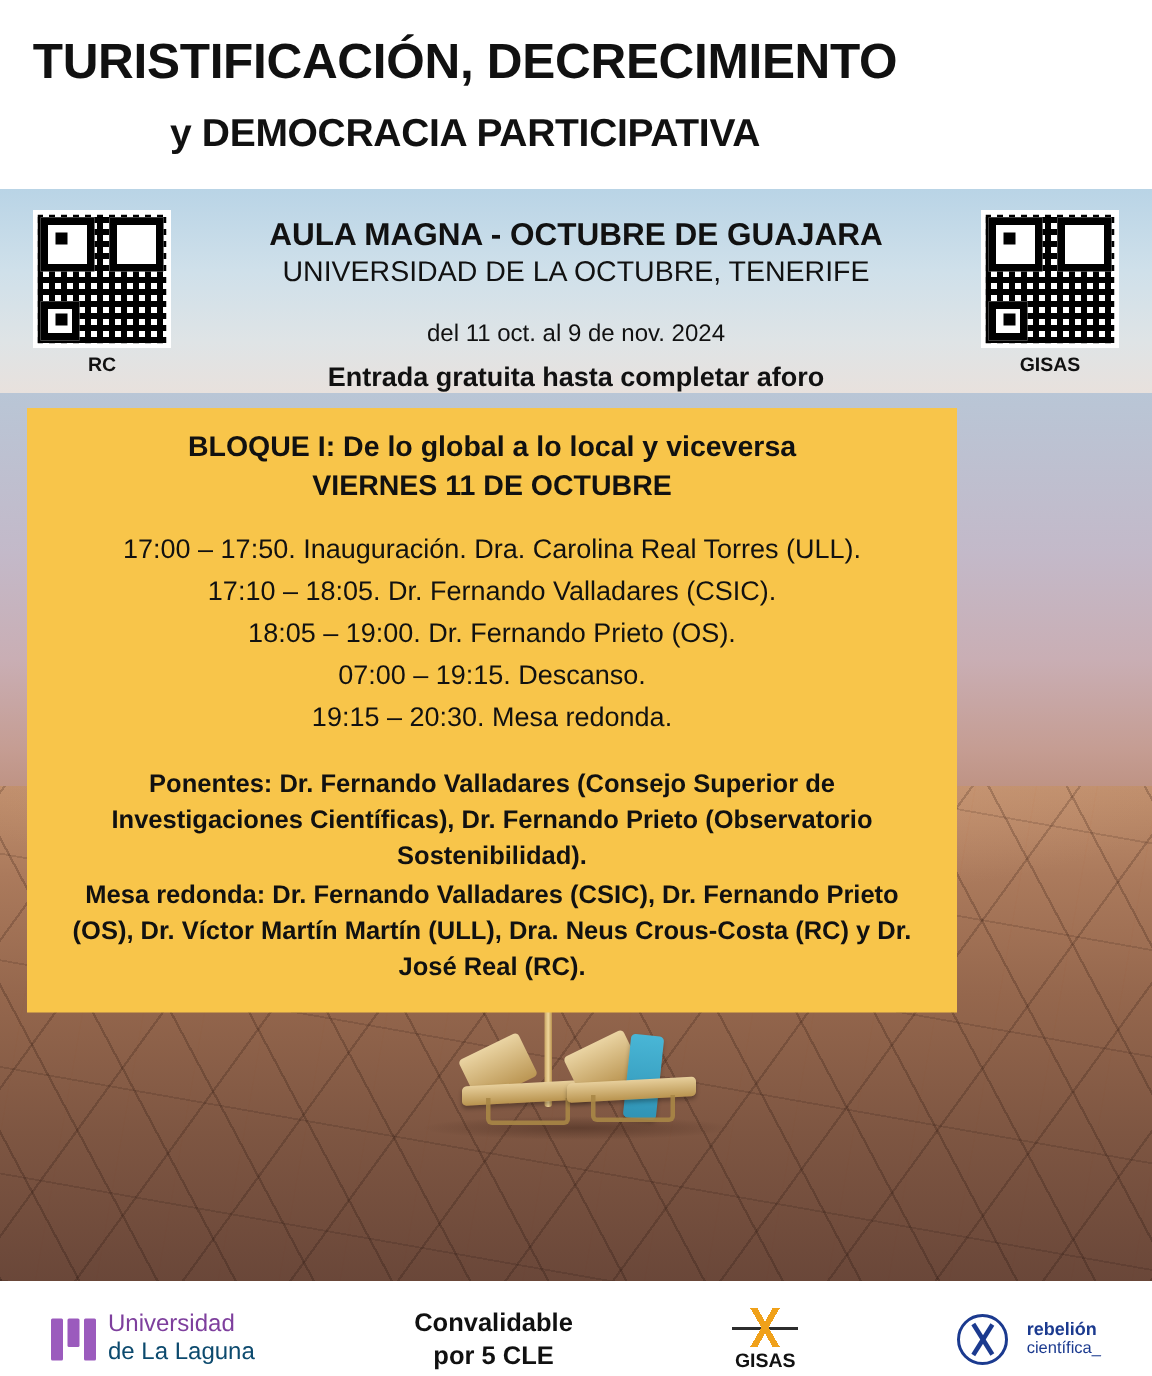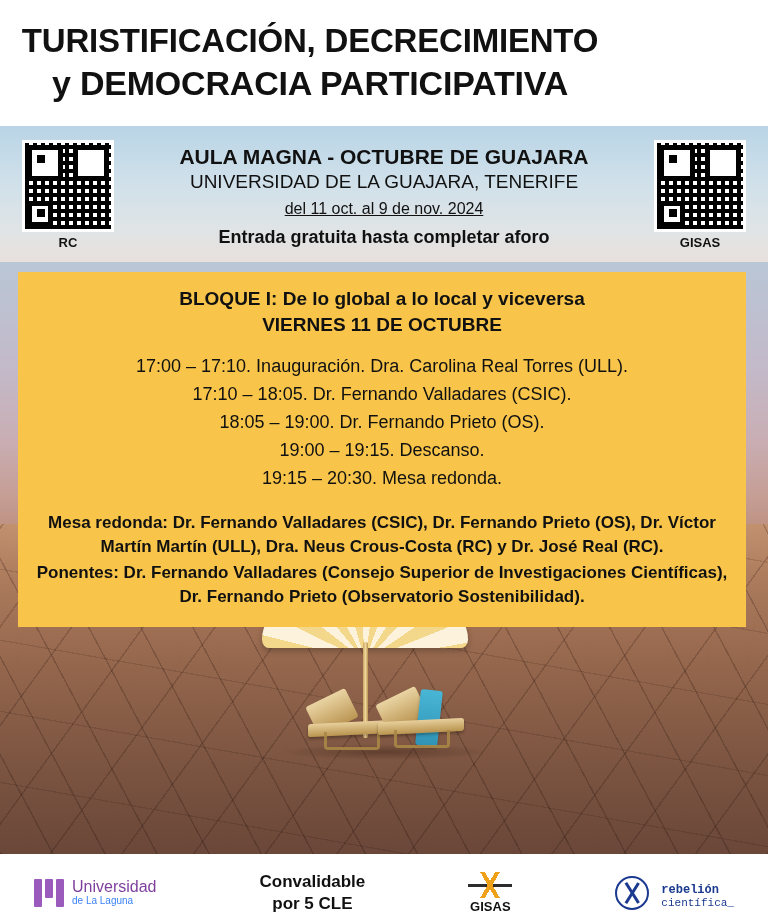--- a/index.html
+++ b/index.html
@@ -34,27 +34,27 @@
   }
   .title-line1 {
     font-size: 33px;
     font-weight: bold;
     color: #111111;
     letter-spacing: -0.2px;
     line-height: 1.18;
     white-space: nowrap;
   }
   .title-line2 {
-    font-size: 34px;
+    font-size: 26px;
     font-weight: bold;
     color: #111111;
     letter-spacing: -0.2px;
     line-height: 1.18;
     white-space: nowrap;
-    margin-top: 2px;
+    margin-top: 12px;
   }
 
   
   .venue-band {
     position: absolute;
     top: 126px; left: 0;
     width: 768px;
     height: 136px;
     background: linear-gradient(180deg, #b9d4e6 0%, #cfe0ea 40%, #dfe4e6 75%, #e8e1dd 100%);
     display: flex;
@@ -76,22 +76,21 @@
   .venue-l2 {
     font-size: 19px;
     color: #111;
     line-height: 1.3;
     white-space: nowrap;
   }
   .venue-l3 {
     font-size: 16px;
     color: #111;
     line-height: 1.5;
-    margin-top: 2px;
-    text-decoration: underline;
+    margin-top: 16px;
   }
   .venue-l4 {
     font-size: 18px;
     font-weight: bold;
     color: #111;
     line-height: 1.5;
     margin-top: 3px;
   }
 
   .qr-wrap {
@@ -276,21 +275,21 @@
     left: 30px; top: 160px;
     width: 210px; height: 16px;
     background: radial-gradient(ellipse at center, rgba(60,35,25,0.45), rgba(60,35,25,0) 70%);
   }
 
   
   .program {
     position: absolute;
     top: 272px;
     left: 18px;
-    width: 728px;
+    width: 620px;
     background: #f8c54a;
     padding: 14px 18px 18px 18px;
     text-align: center;
     color: #111;
   }
   .prog-h1 {
     font-size: 19px;
     font-weight: bold;
     line-height: 1.35;
   }
@@ -345,22 +344,22 @@
   }
   .ull-mark i.a { left: 0; top: 0; width: 8px; height: 28px; }
   .ull-mark i.b { left: 11px; top: 0; width: 8px; height: 19px; }
   .ull-mark i.c { left: 22px; top: 0; width: 8px; height: 28px; }
   .ull-text-1 {
     font-size: 16px;
     color: #7e3f9d;
     line-height: 1.1;
   }
   .ull-text-2 {
-    font-size: 10px;
-    color: #3b82f6;
+    font-size: 16px;
+    color: #0c4a6e;
     line-height: 1.2;
   }
   .convalidable {
     text-align: center;
     font-size: 17px;
     font-weight: bold;
     color: #111;
     line-height: 1.25;
   }
   .logo-gisas {
@@ -375,23 +374,22 @@
       linear-gradient(0deg, transparent 44%, #2d2d2d 44% 52%, transparent 52%);
   }
   .gisas-text {
     font-size: 13px;
     font-weight: bold;
     color: #111;
     margin-top: 1px;
   }
   .logo-rebelion {
     display: flex;
-    align-items: flex-end;
+    align-items: center;
     gap: 12px;
-    font-family: Liberation Mono, monospace;
   }
   .xr-symbol {
     width: 34px; height: 34px;
     border: 2px solid #1b3a8f;
     border-radius: 50%;
     position: relative;
   }
   .xr-symbol::before,
   .xr-symbol::after {
     content: "";
@@ -412,21 +410,21 @@
 <div class="poster">
 
   <div class="title-block">
     <div class="title-line1">TURISTIFICACIÓN, DECRECIMIENTO</div>
     <div class="title-line2">y DEMOCRACIA PARTICIPATIVA</div>
   </div>
 
   <div class="venue-band">
     <div class="venue-center">
       <div class="venue-l1">AULA MAGNA - OCTUBRE DE GUAJARA</div>
-      <div class="venue-l2">UNIVERSIDAD DE LA GUAJARA, TENERIFE</div>
+      <div class="venue-l2">UNIVERSIDAD DE LA OCTUBRE, TENERIFE</div>
       <div class="venue-l3">del 11 oct. al 9 de nov. 2024</div>
       <div class="venue-l4">Entrada gratuita hasta completar aforo</div>
     </div>
   </div>
 
   <div class="qr-wrap left">
     <div class="qr-code">
       <span class="qr-finder-bl"></span>
       <span class="qr-inner-dot" style="top:12px;left:12px;"></span>
       <span class="qr-inner-dot" style="top:12px;right:12px;"></span>
@@ -466,30 +464,30 @@
         <div class="chair-legs"></div>
       </div>
     </div>
   </div>
 
   <div class="program">
     <div class="prog-h1">BLOQUE I: De lo global a lo local y viceversa</div>
     <div class="prog-h2">VIERNES 11 DE OCTUBRE</div>
 
     <div class="schedule">
-      <div class="sched-row">17:00 – 17:10. Inauguración. Dra. Carolina Real Torres (ULL).</div>
+      <div class="sched-row">17:00 – 17:50. Inauguración. Dra. Carolina Real Torres (ULL).</div>
       <div class="sched-row">17:10 – 18:05. Dr. Fernando Valladares (CSIC).</div>
       <div class="sched-row">18:05 – 19:00. Dr. Fernando Prieto (OS).</div>
-      <div class="sched-row">19:00 – 19:15. Descanso.</div>
+      <div class="sched-row">07:00 – 19:15. Descanso.</div>
       <div class="sched-row">19:15 – 20:30. Mesa redonda.</div>
     </div>
 
     <div class="notes">
+      <div class="note-p">Ponentes: Dr. Fernando Valladares (Consejo Superior de Investigaciones Científicas), Dr. Fernando Prieto (Observatorio Sostenibilidad).</div>
       <div class="note-p">Mesa redonda: Dr. Fernando Valladares (CSIC), Dr. Fernando Prieto (OS), Dr. Víctor Martín Martín (ULL), Dra. Neus Crous-Costa (RC) y Dr. José Real (RC).</div>
-      <div class="note-p">Ponentes: Dr. Fernando Valladares (Consejo Superior de Investigaciones Científicas), Dr. Fernando Prieto (Observatorio Sostenibilidad).</div>
     </div>
   </div>
 
   <div class="footer">
     <div class="logo-ull">
       <div class="ull-mark">
         <i class="a"></i>
           <i class="b"></i>
           <i class="c"></i>
       </div>

